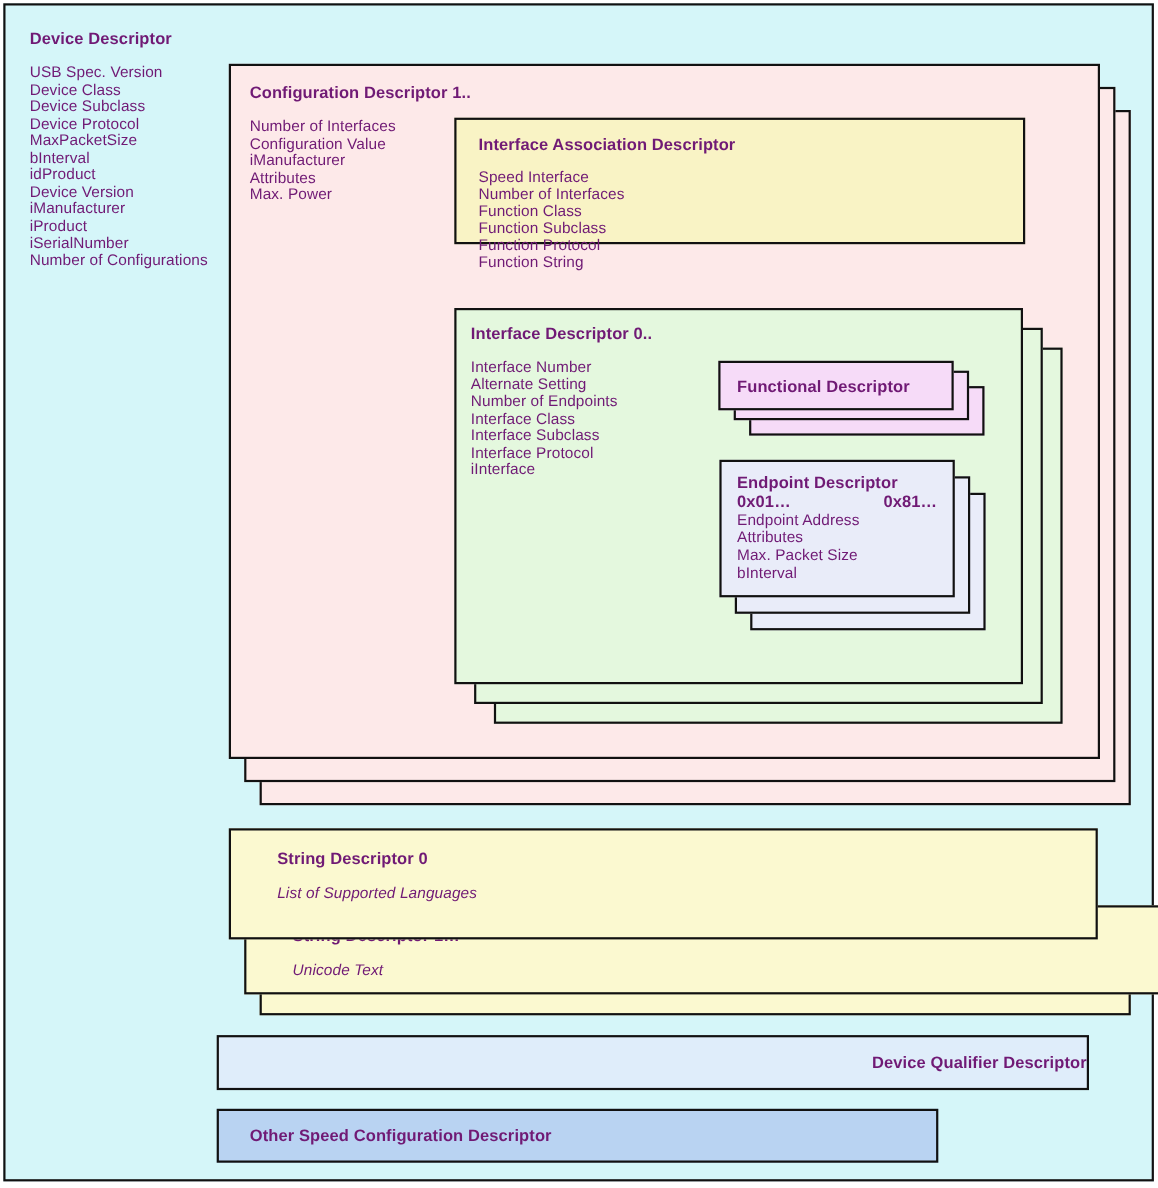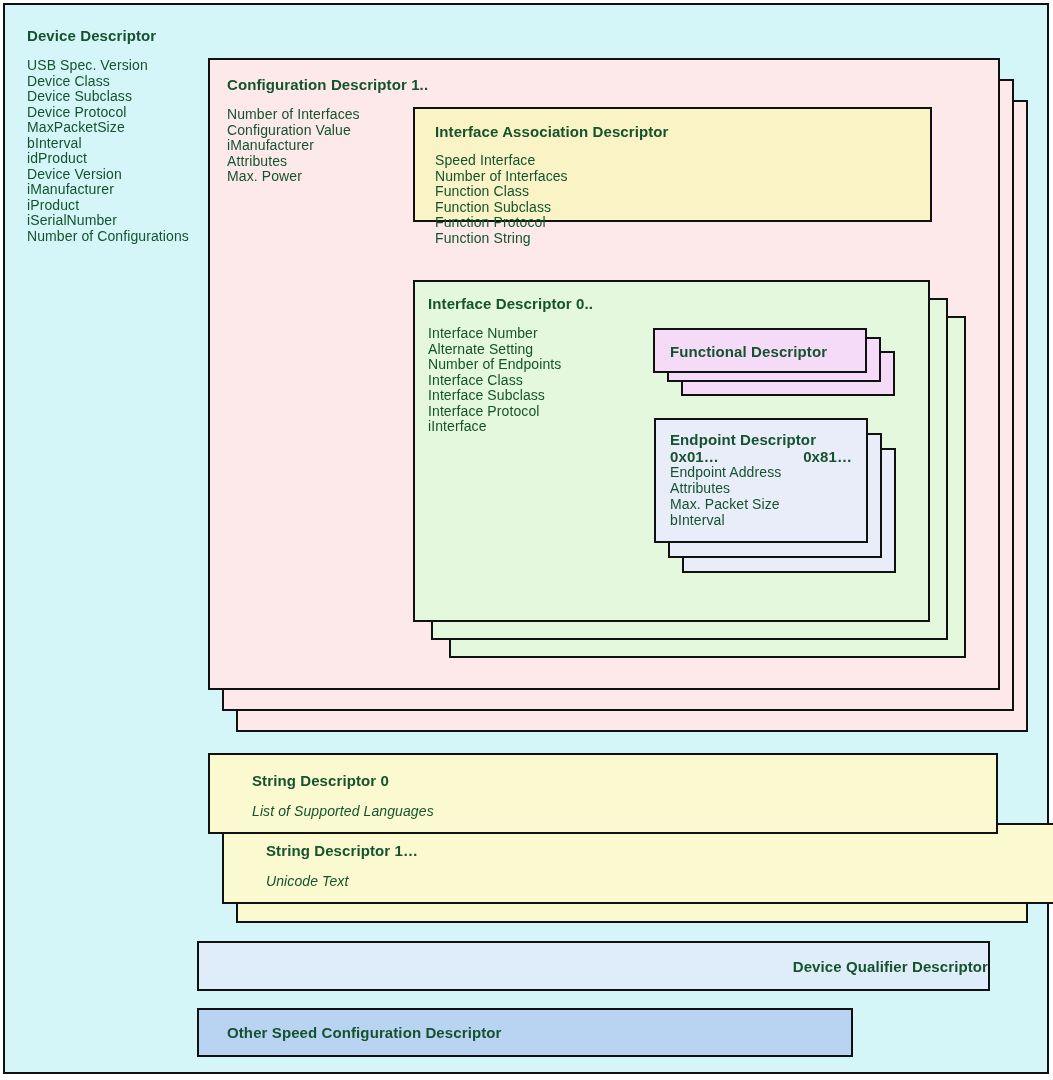--- a/index.html
+++ b/index.html
@@ -3,21 +3,21 @@
 <meta charset="utf-8">
 <style>
   * { margin: 0; padding: 0; box-sizing: border-box; }
   html, body { background: #ffffff; }
   #canvas {
     position: relative;
     width: 1053px;
     height: 1080px;
     background: #ffffff;
     font-family: "Liberation Sans", sans-serif;
-    color: #14532d;
+    color: #701a75;
     overflow: hidden;
   }
   .box, .layer {
     position: absolute;
     border: 2px solid #111111;
   }
   #outer-box {
     left: 3px; top: 3px;
     width: 1046px; height: 1071px;
     background: #d5f6f9;
@@ -74,21 +74,21 @@
   #ep-front { left: 239px; top: 136px; }
   #ep-title1 { left: 14px; top: 11px; }
   #ep-title2 { left: 0; top: 28px; width: 196px; text-align: right; }
   #ep-list { left: 14px; top: 44px; }
   #ep-list .field-line { line-height: 16px; }
 
   
   .str-box { background: #fbf9d0; }
   #string-c { left: 231px; top: 867px; width: 792px; height: 51px; }
   #string-b { left: 217px; top: 818px; width: 908px; height: 81px; }
-  #string-a { left: 203px; top: 748px; width: 790px; height: 81px; }
+  #string-a { left: 203px; top: 748px; width: 790px; height: 101px; }
   .str-title { left: 42px; top: 17px; }
   .str-body  { left: 42px; top: 49px; font-style: italic; }
 
   
   #qualifier-box {
     left: 192px; top: 936px; width: 793px; height: 50px;
     background: #dfedfa;
     display: flex; align-items: center; padding-left: 28px; justify-content: flex-end;
   }
   #other-speed-box {

